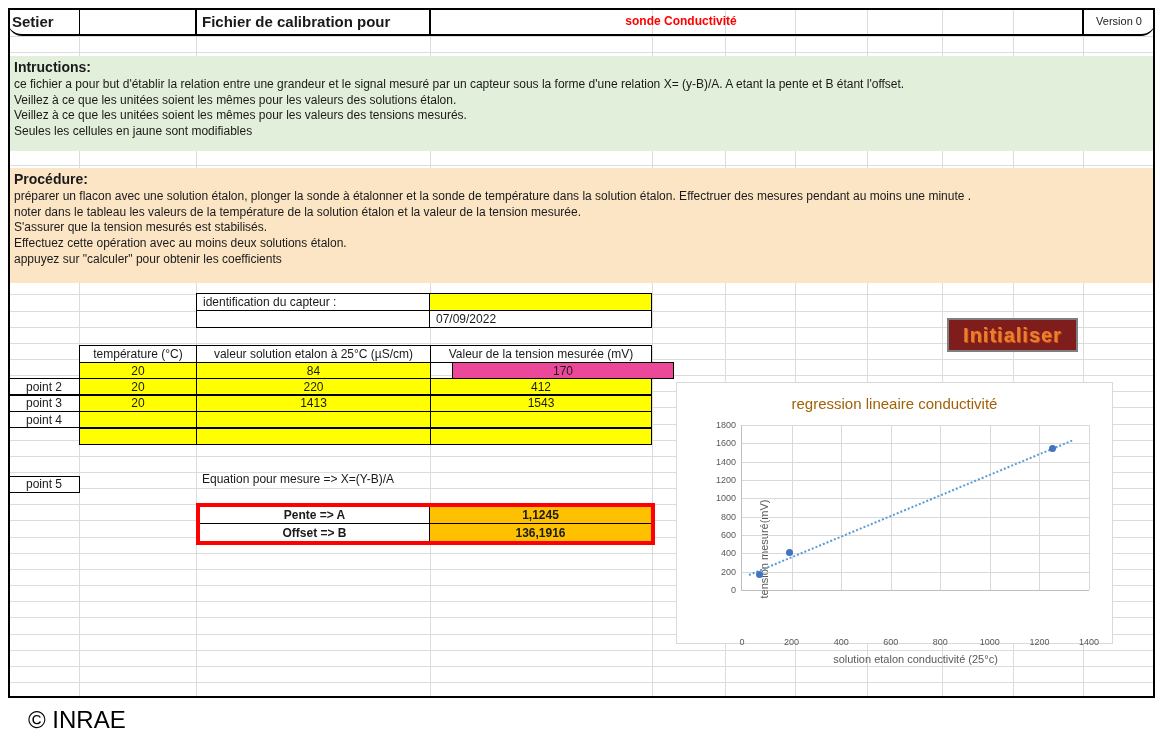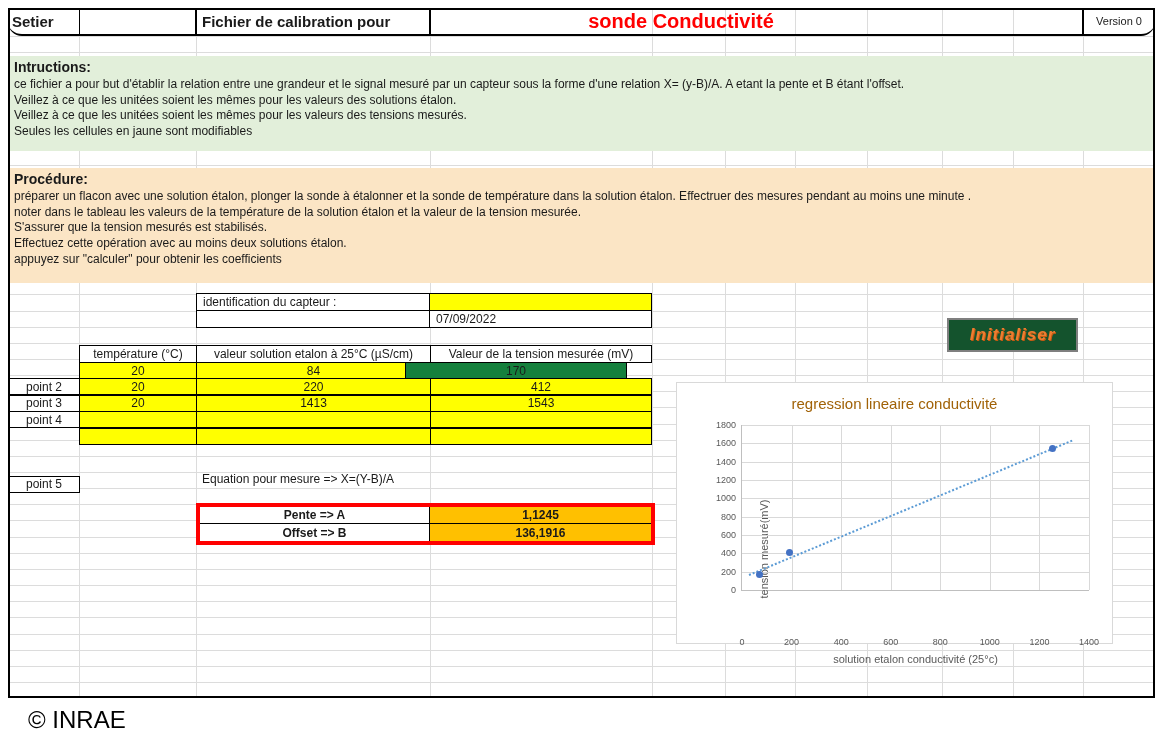--- a/index.html
+++ b/index.html
@@ -12,24 +12,24 @@
   .center{justify-content:center;text-align:center;}
   .bold{font-weight:bold;}
   
   .grid-h{background-image:repeating-linear-gradient(to bottom,#dcdcdc 0 1px,transparent 1px 16.15px);}
   .grid-v{width:1px;background:#dcdcdc;}
   .frame{border:2px solid #000;pointer-events:none;z-index:6;}
   
   .note-block{padding:2px 6px;font-size:12px;line-height:15.7px;color:#1a1a1a;z-index:1;}
   .note-title{font-size:14px;font-weight:bold;line-height:19px;}
   
-  .init-btn{background:#14532d;border:2px solid #7f7f7f;color:#ed7d31;font-weight:bold;
-            font-size:17px;display:flex;align-items:center;justify-content:center;
+  .init-btn{background:#7f1d1d;border:2px solid #7f7f7f;color:#ed7d31;font-weight:bold;
+            font-size:20px;display:flex;align-items:center;justify-content:center;
             letter-spacing:1px;cursor:pointer;z-index:3;
-            text-shadow:1px 1px 0 #c55a11;font-style:italic;}
+            text-shadow:1px 1px 0 #c55a11;}
   
   .chart{background:#fff;border:1px solid #d9d9d9;z-index:4;}
   .chart-title{position:absolute;left:0;right:0;top:12px;text-align:center;
                font-size:15px;color:#a16207;}
   .plot{position:absolute;left:64px;top:42px;width:347px;height:165px;
         border-left:1px solid #bfbfbf;border-bottom:1px solid #bfbfbf;}
   .gl-h{position:absolute;left:0;right:0;height:1px;background:#d9d9d9;}
   .gl-v{position:absolute;top:0;bottom:0;width:1px;background:#d9d9d9;}
   .ytick{position:absolute;right:353px;width:40px;text-align:right;font-size:9px;color:#595959;}
   .xtick{position:absolute;width:40px;text-align:center;font-size:9px;color:#595959;top:212px;}
@@ -56,21 +56,21 @@
   <div class="abs grid-v" style="left:942px;top:8px;height:690px;"></div>
   <div class="abs grid-v" style="left:1013px;top:8px;height:690px;"></div>
   <div class="abs grid-v" style="left:1083px;top:36px;height:662px;"></div>
 
   <div class="abs" style="left:8px;top:8px;width:1147px;height:28px;border-bottom:2px solid #000;z-index:2;background:transparent;border-radius:14px;">
     <div class="cell bold" style="left:4px;top:0;width:66px;height:26px;font-size:15px;">Setier</div>
     <div class="abs" style="left:71px;top:0;width:1px;height:26px;background:#000;"></div>
     <div class="abs" style="left:187px;top:0;width:2px;height:26px;background:#000;"></div>
     <div class="cell bold" style="left:194px;top:0;width:230px;height:26px;font-size:15px;">Fichier de calibration pour</div>
     <div class="abs" style="left:421px;top:0;width:2px;height:26px;background:#000;"></div>
-    <div class="cell bold center" style="left:423px;top:0;width:500px;height:26px;font-size:20px;color:#ff0000;">sonde Conductivité</div>
+    <div class="cell bold center" style="left:423px;top:0;width:500px;height:26px;font-size:12px;color:#ff0000;">sonde Conductivité</div>
     <div class="abs" style="left:1074px;top:0;width:2px;height:26px;background:#000;"></div>
     <div class="cell center" style="left:1076px;top:0;width:70px;height:26px;font-size:11px;">Version 0</div>
   </div>
 
   <div class="abs note-block" style="left:8px;top:56px;width:1147px;height:95px;background:#e2efda;">
     <div class="note-title">Intructions:</div>
     <div>ce fichier a pour but d'établir la relation entre une grandeur et le signal mesuré par un capteur sous la forme d'une relation X= (y-B)/A.   A etant la pente et B étant l'offset.</div>
     <div>Veillez à ce que les unitées soient les mêmes pour les valeurs des solutions étalon.</div>
     <div>Veillez à ce que les unitées soient les mêmes pour les valeurs des tensions mesurés.</div>
     <div>Seules les cellules en jaune sont modifiables</div>
@@ -92,21 +92,21 @@
 
   <div class="abs init-btn" style="left:947px;top:318px;width:131px;height:34px;">Initialiser</div>
 
   <div id="cal-table">
       <div class="cell bordered center" style="left: 79px; top: 345px; width: 118px; height: 18px; background: rgb(255, 255, 255); z-index: 2;">température (°C)</div>
       <div class="cell bordered center" style="left: 196px; top: 345px; width: 235px; height: 18px; background: rgb(255, 255, 255); z-index: 2;">valeur solution etalon à 25°C (µS/cm)</div>
       <div class="cell bordered center" style="left: 430px; top: 345px; width: 222px; height: 18px; background: rgb(255, 255, 255); z-index: 2;">Valeur de la tension mesurée (mV)</div>
       <div class="cell bordered center" style="left: 8px; top: 362px; width: 72px; height: 17px; background: #ef4444; z-index: 2; margin-top: 19px;">point 1</div>
       <div class="cell bordered center" style="left: 79px; top: 362px; width: 118px; height: 17px; background: rgb(255, 255, 0); z-index: 2;">20</div>
       <div class="cell bordered center" style="left: 196px; top: 362px; width: 235px; height: 17px; background: rgb(255, 255, 0); z-index: 2;">84</div>
-      <div class="cell bordered center" style="left: 405px; top: 362px; width: 222px; height: 17px; background: #15803d; z-index: 2;">170</div>
+      <div class="cell bordered center" style="left: 452px; top: 362px; width: 222px; height: 17px; background: #ec4899; z-index: 2;">170</div>
       <div class="cell bordered center" style="left: 8px; top: 378.4px; width: 72px; height: 17px; background: rgb(255, 255, 255); z-index: 2;">point 2</div>
       <div class="cell bordered center" style="left: 79px; top: 378.4px; width: 118px; height: 17px; background: rgb(255, 255, 0); z-index: 2;">20</div>
       <div class="cell bordered center" style="left: 196px; top: 378.4px; width: 235px; height: 17px; background: rgb(255, 255, 0); z-index: 2;">220</div>
       <div class="cell bordered center" style="left: 430px; top: 378.4px; width: 222px; height: 17px; background: rgb(255, 255, 0); z-index: 2;">412</div>
       <div class="cell bordered center" style="left: 8px; top: 394.8px; width: 72px; height: 17px; background: rgb(255, 255, 255); z-index: 2;">point 3</div>
       <div class="cell bordered center" style="left: 79px; top: 394.8px; width: 118px; height: 17px; background: rgb(255, 255, 0); z-index: 2;">20</div>
       <div class="cell bordered center" style="left: 196px; top: 394.8px; width: 235px; height: 17px; background: rgb(255, 255, 0); z-index: 2;">1413</div>
       <div class="cell bordered center" style="left: 430px; top: 394.8px; width: 222px; height: 17px; background: rgb(255, 255, 0); z-index: 2;">1543</div>
       <div class="cell bordered center" style="left: 8px; top: 411.2px; width: 72px; height: 17px; background: rgb(255, 255, 255); z-index: 2;">point 4</div>
       <div class="cell bordered center" style="left: 79px; top: 411.2px; width: 118px; height: 17px; background: rgb(255, 255, 0); z-index: 2;"></div>

